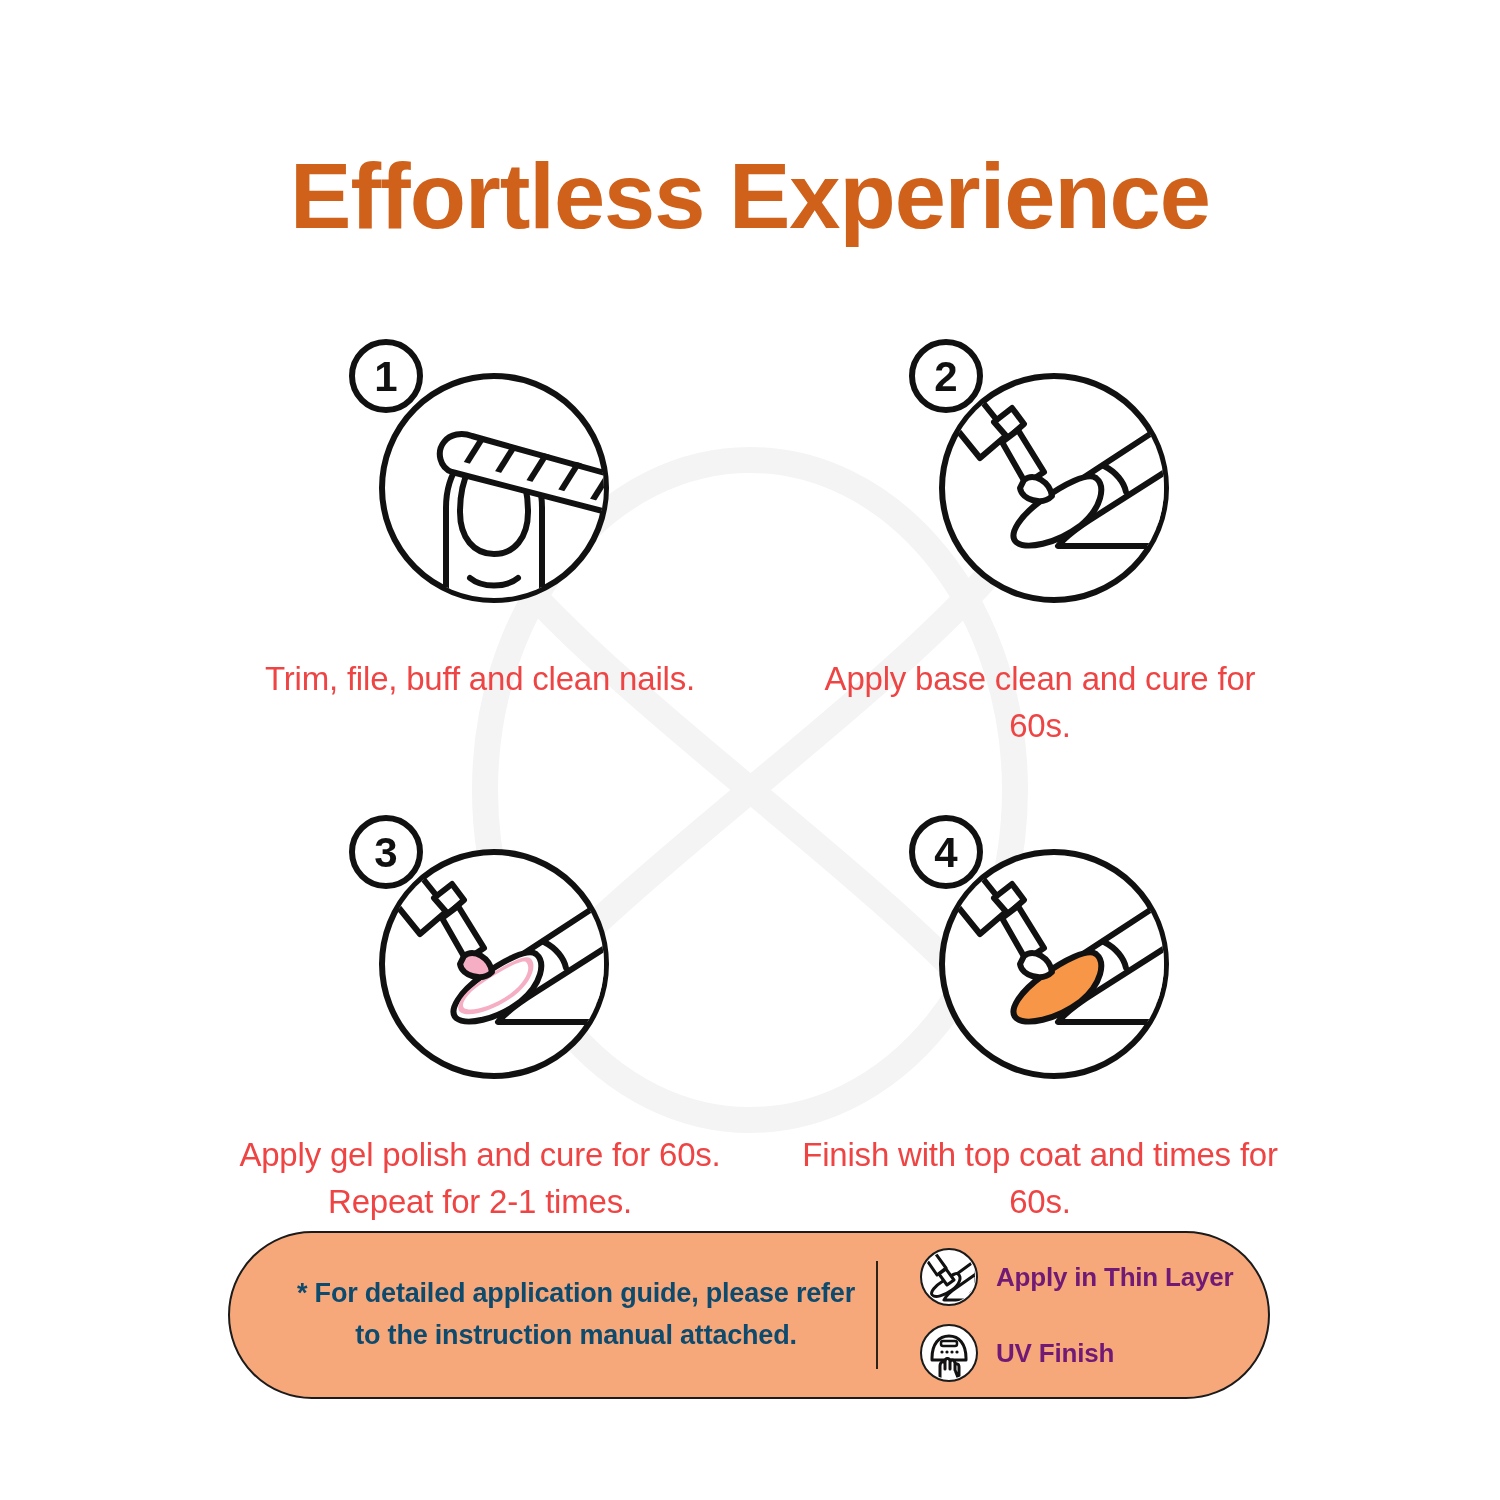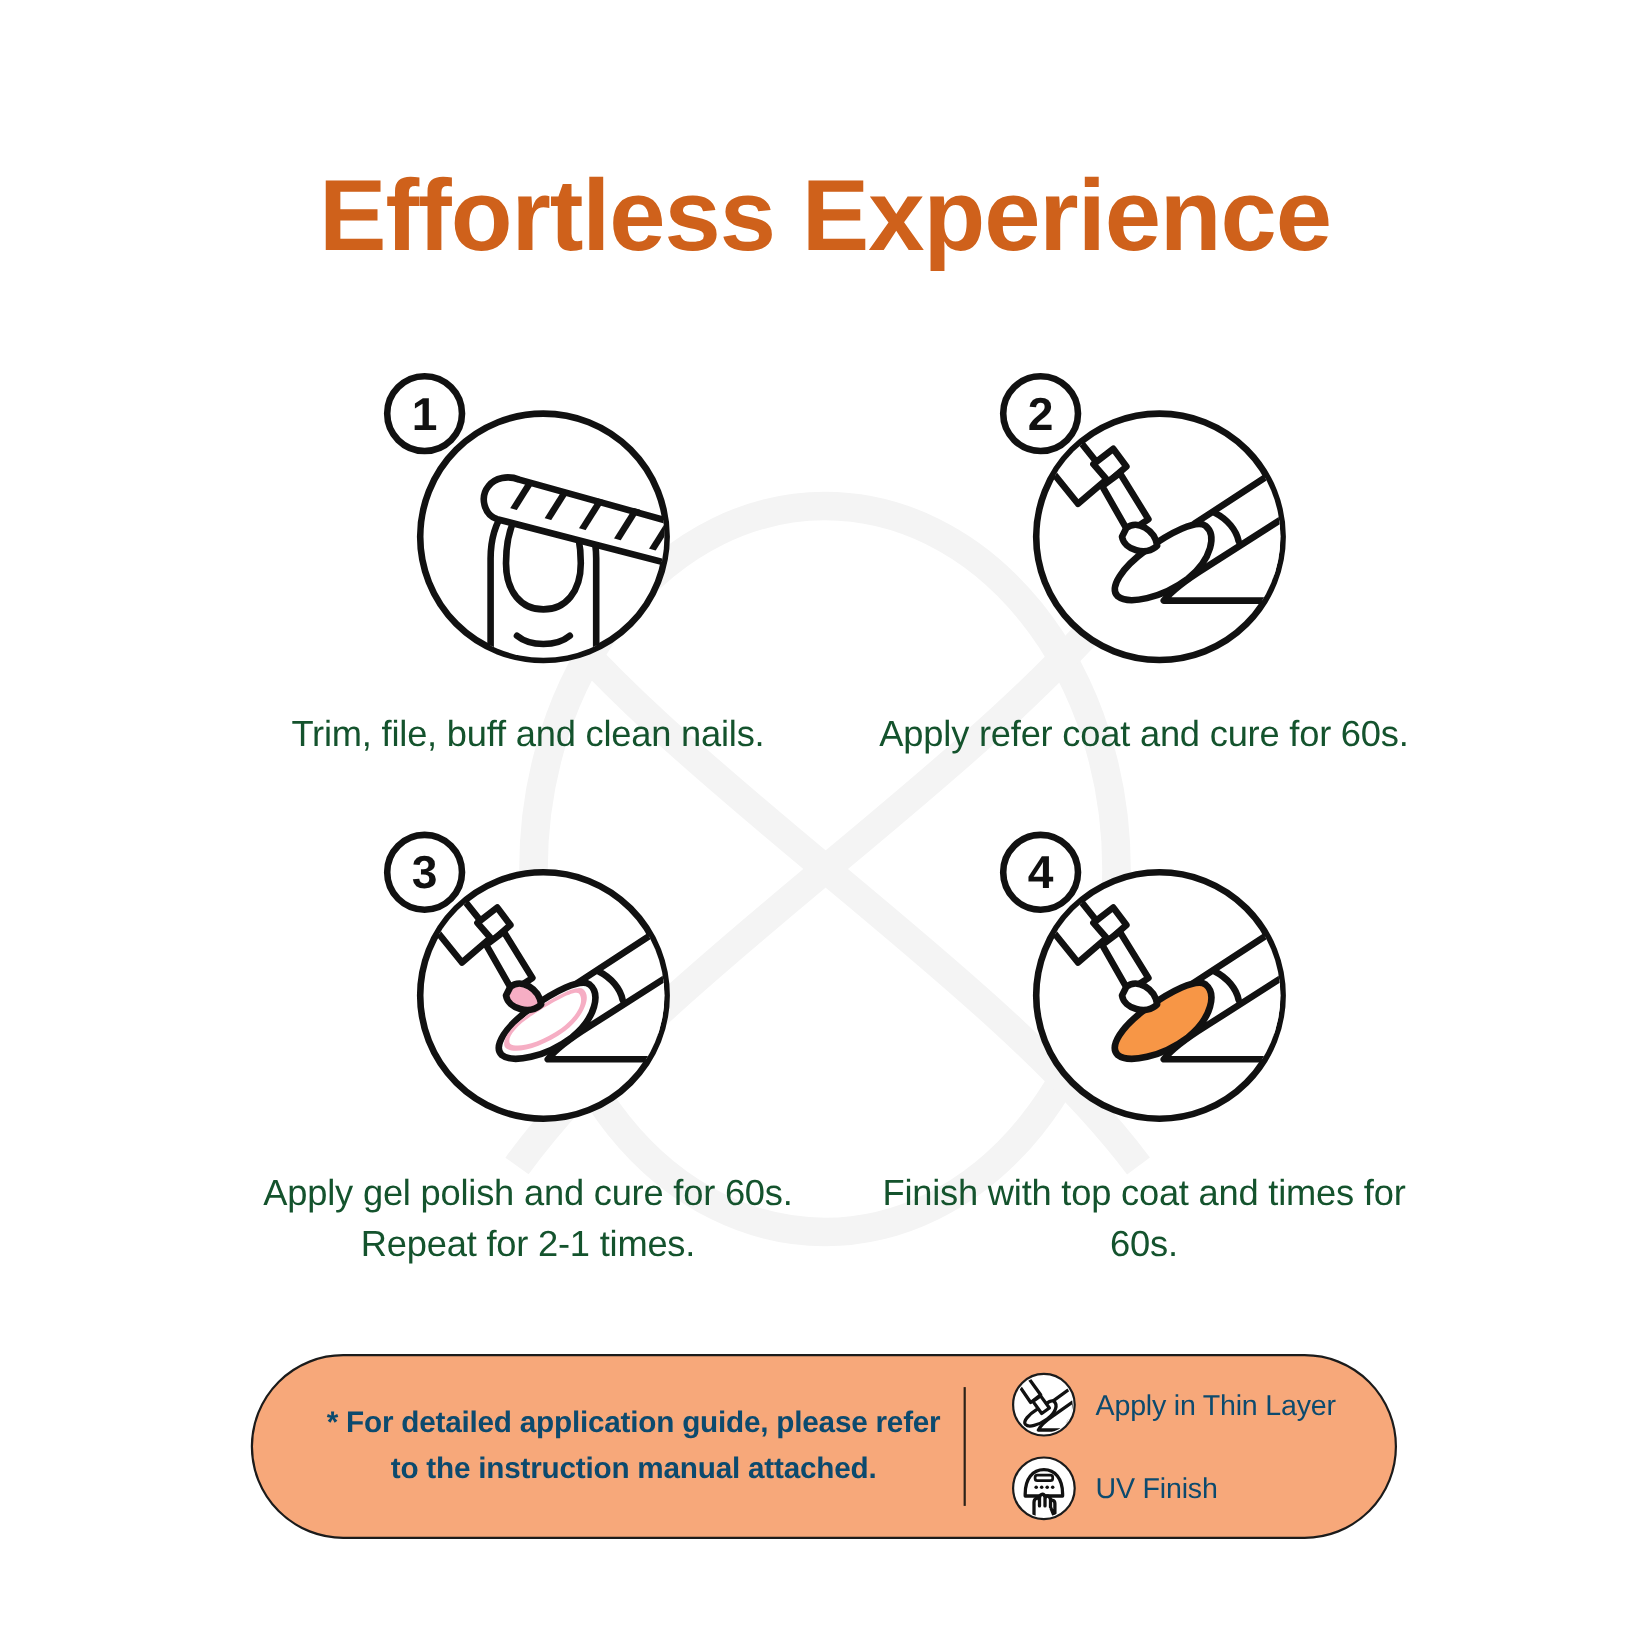--- a/index.html
+++ b/index.html
@@ -57,26 +57,26 @@
     flex-direction: column;
     align-items: center;
   }
   .illus-wrap {
     position: relative;
     width: 300px;
     height: 290px;
   }
   .illus-wrap svg { display: block; }
   .caption {
-    margin-top: 24px;
+    margin-top: 36px;
     width: 500px;
     text-align: center;
     font-size: 33px;
     line-height: 1.42;
-    color: #14532d;
+    color: #ef4444;
     letter-spacing: -0.2px;
   }
   .step.s1 .caption, .step.s3 .caption { }
 
   
   .banner {
     position: absolute;
     left: 228px; top: 1231px;
     width: 1042px; height: 168px;
     background: #F7A87A;
@@ -120,22 +120,22 @@
     background: #ffffff;
     border: 2px solid #1b1b1b;
     display: flex;
     align-items: center;
     justify-content: center;
     flex: 0 0 auto;
     overflow: hidden;
   }
   .badge-label {
     font-size: 26px;
-    font-weight: normal;
-    color: #0c4a6e;
+    font-weight: bold;
+    color: #701a75;
     letter-spacing: -0.2px;
     white-space: nowrap;
   }
 </style>
 </head>
 <body>
 
 <div id="page">
 
   <svg class="watermark" viewBox="0 0 1500 1500">
@@ -213,21 +213,21 @@
             <path d="M104 92 L122 78 L134 94 L118 108 Z" fill="#ffffff" stroke="#111" stroke-width="6" stroke-linejoin="round"></path>
 
             <path d="M112 112 L128 100 L154 142 L136 154 Z" fill="#ffffff" stroke="#111" stroke-width="6" stroke-linejoin="round"></path>
 
             <path d="M134 150 C144 142, 160 152, 162 166 C152 176, 132 170, 130 158 Z" fill="#ffffff" stroke="#111" stroke-width="6" stroke-linejoin="round"></path>
           </g>
           <circle cx="56" cy="46" r="34" fill="#ffffff" stroke="#111" stroke-width="6"></circle>
           <text x="56" y="46" text-anchor="middle" dominant-baseline="central" font-family="Liberation Sans, sans-serif" font-size="42" font-weight="bold" fill="#111">2</text>
         </svg>
       </div>
-      <div class="caption">Apply refer coat and cure for 60s.</div>
+      <div class="caption">Apply base clean and cure for 60s.</div>
     </div>
 
     <div class="step s3">
       <div class="illus-wrap">
         <svg width="300" height="290" viewBox="0 0 300 290">
           <circle cx="164" cy="158" r="112" fill="#ffffff" stroke="#111" stroke-width="6"></circle>
           <defs>
               <clipPath id="c3">
                 <circle cx="164" cy="158" r="110"></circle>
               </clipPath>

